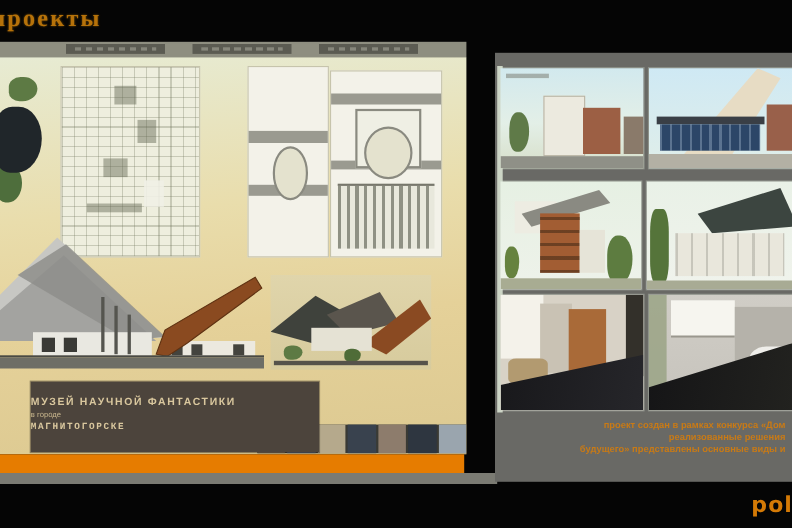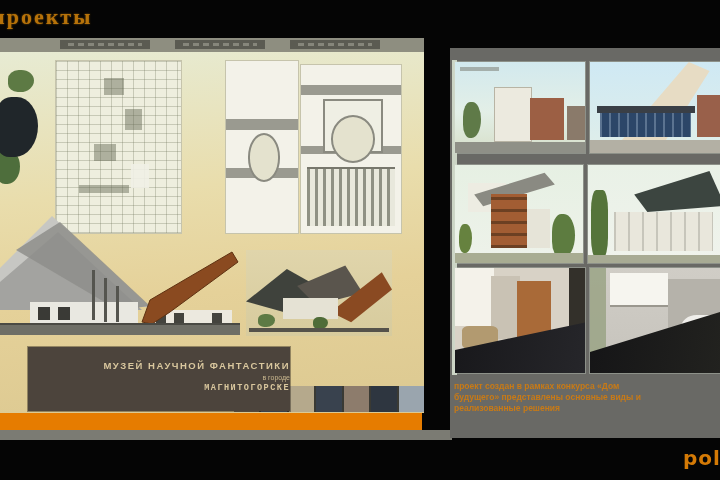--- a/index.html
+++ b/index.html
@@ -52,35 +52,35 @@
     background:linear-gradient(#e0d5ab,#d7cb9d);}
   .clip{position:absolute;left:0;top:0;width:100%;height:100%;}
 
   
   #photo-strip{left:234px;top:334px;width:190px;height:26px;display:flex;gap:2px;
     background:#3a3a34;}
   .photo-seg{flex:1;height:100%;}
 
   
   #title-box{left:28px;top:295px;width:262px;height:64px;background:#4c443c;
-    color:#d9c79e;text-align:right;box-shadow:0 0 0 1px rgba(30,25,20,.4);}
+    color:#d9c79e;text-align:left;box-shadow:0 0 0 1px rgba(30,25,20,.4);}
   #title-box .l1{margin-top:13px;font-size:9.5px;font-weight:bold;letter-spacing:1.5px;}
   #title-box .l2{margin-top:3px;font-size:7px;color:#c9b78e;}
   #title-box .l3{margin-top:2px;font-size:8.5px;font-weight:bold;letter-spacing:1.5px;font-family:Liberation Mono, monospace;}
 
   #orange-bar{left:0;top:375px;width:422px;height:17px;background:#e67c00;}
   #base-strip{left:0;top:430px;width:452px;height:10px;background:#7b7b73;}
 
   
   #gallery{left:450px;top:48px;width:270px;height:390px;background:#696965;}
   #gallery-frame{left:2px;top:12px;width:5px;height:315px;background:#ccd5c5;}
   .thumb{position:absolute;overflow:hidden;box-shadow:0 0 0 1px rgba(210,220,205,.35);}
   .part{position:absolute;}
 
-  #caption{left:4px;right:6px;top:333px;color:#c87a16;
+  #caption{left:4px;right:6px;top:333px;text-align:right;color:#c87a16;
     font-size:8.5px;line-height:11px;font-weight:bold;}
 
   
   #logo{left:683px;top:446px;font-size:20px;font-weight:900;color:#d47a06;
     letter-spacing:1px;font-family:"DejaVu Sans",sans-serif;}
 </style>
 </head>
 <body>
 
 <div id="canvas">
@@ -229,20 +229,20 @@
     <div class="thumb" style="left:140px;top:220px;width:130px;height:105px;background:linear-gradient(#d0cdc6,#c6c3bc)">
       <div class="part" style="left:0;top:0;width:12%;height:100%;background:rgba(154,163,133,.85)"></div>
       <div class="part" style="left:15%;top:5%;width:45%;height:30%;background:#f6f5ef;border-bottom:2px solid #9a978e"></div>
       <div class="part" style="left:60%;top:10%;width:40%;height:55%;background:#b5b2aa"></div>
       <div class="part" style="left:70%;top:45%;width:30%;height:30%;background:#efeeea;border-radius:40% 0 0 0"></div>
       <div class="clip" style="clip-path:polygon(0 80%,100% 42%,100% 100%,0 100%);background:linear-gradient(100deg,#141416,#22221f)"></div>
     </div>
 
     <div class="abs" id="caption">
       <div>проект создан в рамках конкурса «Дом</div>
+      <div>реализованные решения</div>
       <div>будущего» представлены основные виды и</div>
-      <div>реализованные решения</div>
     </div>
   </div>
 
   <div class="abs" id="logo">polis</div>
 
 </div>
 
 </body></html>

